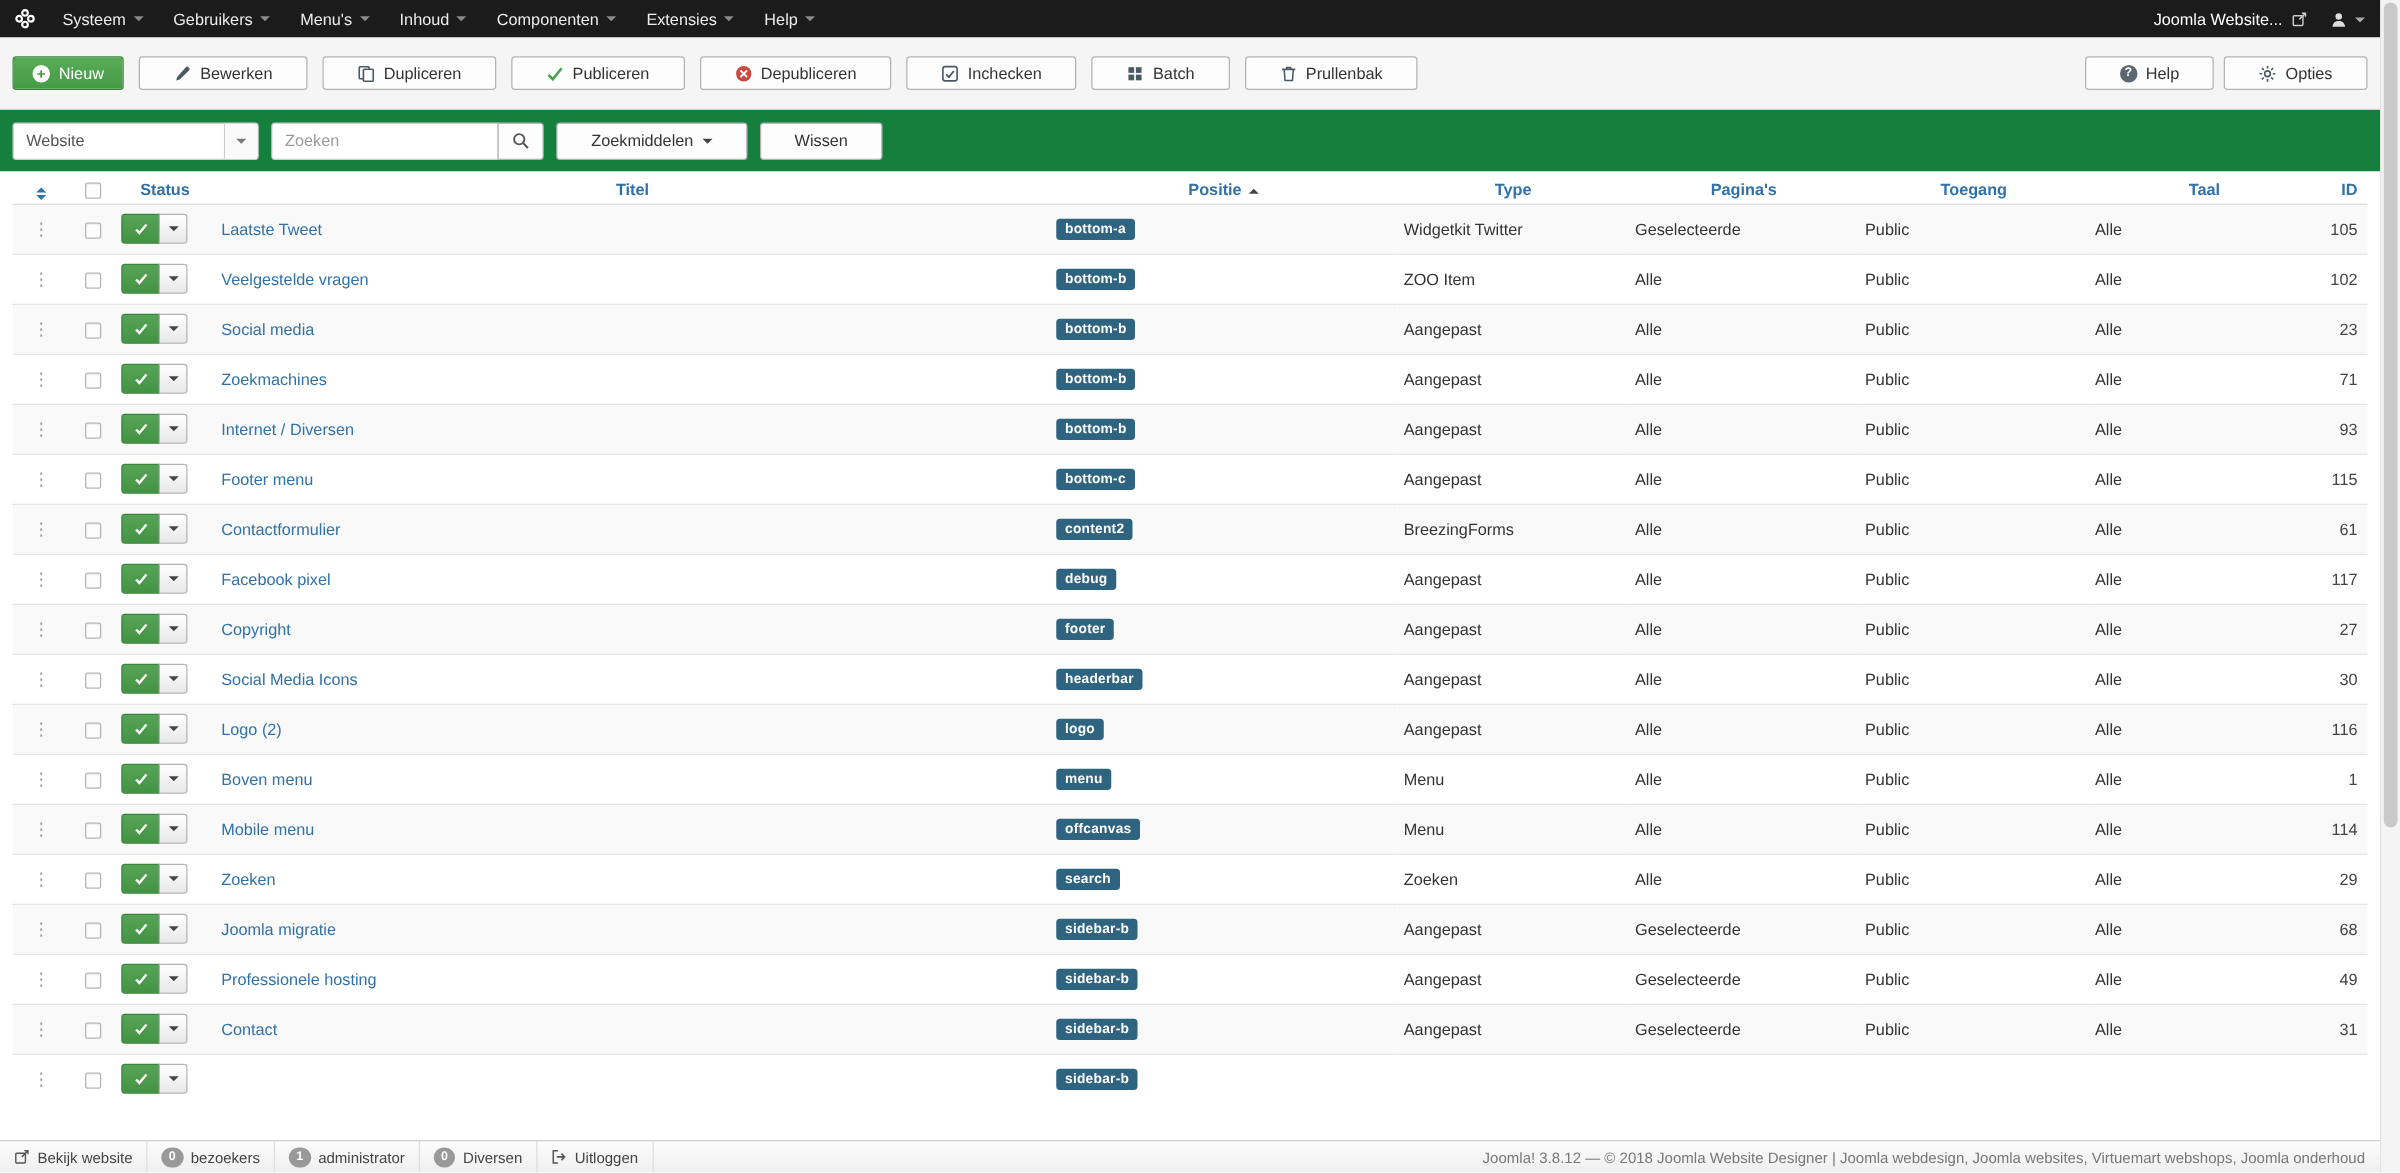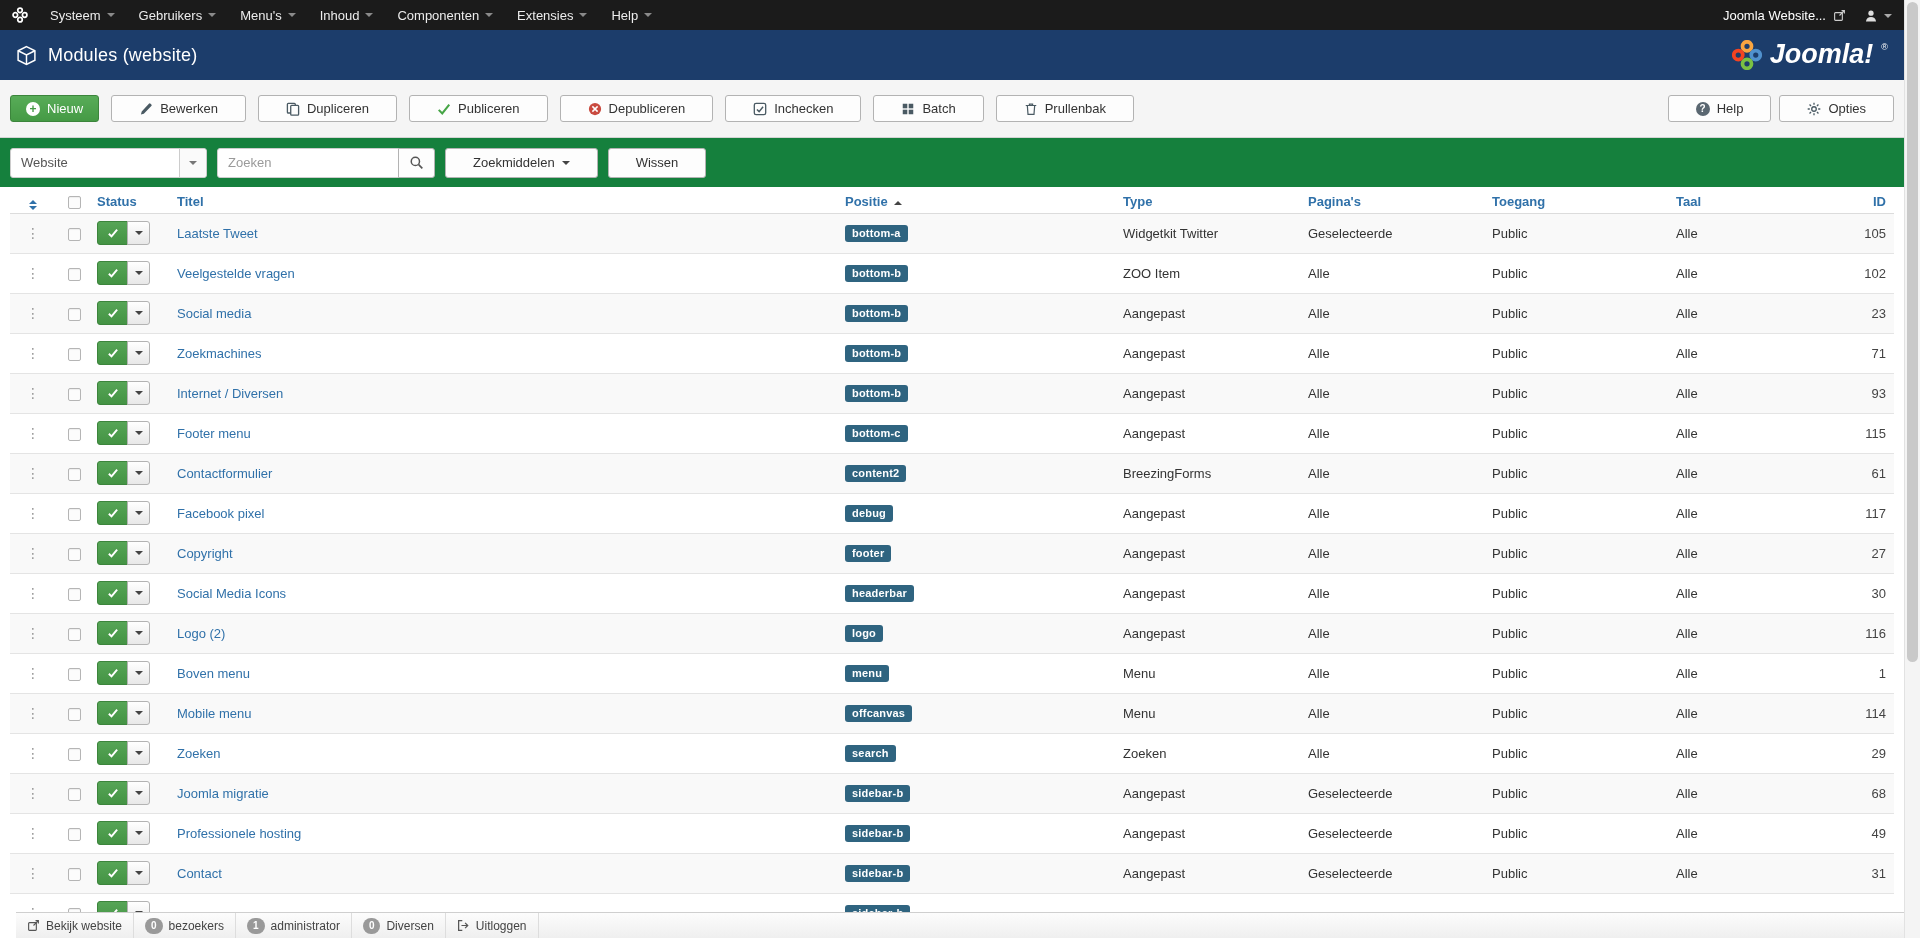--- a/index.html
+++ b/index.html
@@ -54,42 +54,42 @@
   .w-limit .select-value{width:32px}
   .search-group{display:inline-flex;height:30px}
   .search-input{width:182px;height:30px;border:1px solid #ccc;border-radius:3px 0 0 3px;padding:0 10px;font-size:13px;color:#333;outline:none;font-family:inherit;background:#fff}
   .search-input::placeholder{color:#9a9a9a}
   .search-btn{width:37px;height:30px;margin-left:-1px;border:1px solid #b3b3b3;background:#fdfdfd;border-radius:0 3px 3px 0;display:flex;align-items:center;justify-content:center;color:#555;cursor:pointer}
   .btn-sm{height:30px}
 
   
   .tablewrap{margin:4px 10px 0}
   table{width:1884px;border-collapse:collapse;table-layout:fixed}
-  th{height:22px;text-align:left;padding:0 5px;border-bottom:1px solid #dcdcdc;font-weight:bold;white-space:nowrap}
+  th{height:22px;text-align:center;padding:0 5px;border-bottom:1px solid #dcdcdc;font-weight:bold;white-space:nowrap}
   th a{color:#3071a9;text-decoration:none;font-size:13px;cursor:pointer}
   td{height:40px;padding:0 5px;vertical-align:middle;font-size:13px;color:#333;white-space:nowrap;overflow:hidden}
   tbody tr{border-top:1px solid #e4e4e4}
   tbody tr:first-child{border-top:none}
   tbody tr:nth-child(odd){background:#f9f9f9}
   .ct{text-align:center}
   .c-id{text-align:right;padding-right:8px;color:#444}
   .title-link{color:#3071a9;text-decoration:none;cursor:pointer}
   .badge{display:inline-block;background:#2f6480;color:#fff;font-size:11px;font-weight:bold;padding:3px 7px;border-radius:3px;line-height:1;letter-spacing:.2px}
   .icon-drag{font-family:"DejaVu Sans",sans-serif;color:#999;font-size:14px;cursor:move;line-height:1}
   .checkbox{display:inline-block;width:13px;height:13px;background:#fcfcfc;border:1px solid #b5b5b5;border-radius:2px;vertical-align:middle;cursor:pointer;box-shadow:inset 0 1px 1px rgba(0,0,0,.06)}
   .sort-both{display:inline-flex;flex-direction:column;gap:2px;align-items:center;cursor:pointer;padding:2px}
   .car-up{width:0;height:0;border-left:4px solid transparent;border-right:4px solid transparent;border-bottom:4px solid #3071a9}
   .car-dn{width:0;height:0;border-left:4px solid transparent;border-right:4px solid transparent;border-top:4px solid #3071a9}
   .asc{display:inline-block;margin-left:6px;border-bottom-color:#444;vertical-align:middle}
   .st-group{display:inline-flex}
   .st-pub{width:31px;height:24px;background:linear-gradient(#56a556,#449344);border:1px solid #3c853c;border-radius:3px 0 0 3px;display:inline-flex;align-items:center;justify-content:center;cursor:pointer;padding:0}
   .st-caret{width:23px;height:24px;margin-left:-1px;background:linear-gradient(#fff,#e8e8e8);border:1px solid #b3b3b3;border-radius:0 3px 3px 0;display:inline-flex;align-items:center;justify-content:center;cursor:pointer}
 
   
-  .statusbar{position:absolute;left:16px;bottom:0;width:1904px;height:26px;background:linear-gradient(#fcfcfc,#efefef);
+  .statusbar{position:absolute;left:0;bottom:0;width:1904px;height:26px;background:linear-gradient(#fcfcfc,#efefef);
     border-top:1px solid #cfcfcf;display:flex;align-items:center;z-index:50;font-size:12px}
   .sb-left{display:flex;align-items:stretch;height:100%}
   .sb-item{display:flex;align-items:center;gap:6px;padding:0 11px;border-right:1px solid #ddd;color:#444;text-decoration:none;cursor:pointer}
   .sb-item svg{color:#555}
   .count-badge{background:#999;color:#fff;border-radius:9px;padding:1px 6px;font-size:10px;font-weight:bold;line-height:1.4}
   .sb-right{margin-left:auto;padding-right:12px;color:#777;white-space:nowrap}
 
   
   .scrollbar{position:absolute;top:0;left:1904px;width:16px;height:938px;background:#f4f4f4;border-left:1px solid #e2e2e2;z-index:60}
   .scrollbar .thumb{position:absolute;top:2px;left:2px;width:11px;height:660px;background:#c9c9c9;border-radius:6px;cursor:pointer}
@@ -149,39 +149,20 @@
       <a class="user-menu">
         <svg width="14" height="14" viewBox="0 0 16 16">
           <circle cx="8" cy="4.8" r="3" fill="#ddd"></circle>
           <path d="M2.2 14.2c.5-3.6 2.7-5.2 5.8-5.2s5.3 1.6 5.8 5.2z" fill="#ddd"></path>
         </svg>
         <i class="caret"></i>
       </a>
     </div>
   </nav>
 
-  <header class="pagehead">
-    <div class="ph-left">
-      <svg width="21" height="21" viewBox="0 0 20 20">
-        <path d="M10 1.5L18 5.5v9L10 18.5 2 14.5v-9z" fill="none" stroke="#fff" stroke-width="1.4"></path>
-        <path d="M2 5.5l8 4 8-4M10 9.5v9" fill="none" stroke="#fff" stroke-width="1.4"></path>
-      </svg>
-      <h1 class="ph-title">Modules (website)</h1>
-    </div>
-    <div class="joomla-logo">
-      <svg width="30" height="30" viewBox="0 0 24 24">
-        <circle cx="12" cy="5" r="3.6" fill="none" stroke="#F9A541" stroke-width="3"></circle>
-        <circle cx="19" cy="12" r="3.6" fill="none" stroke="#5091CD" stroke-width="3"></circle>
-        <circle cx="12" cy="19" r="3.6" fill="none" stroke="#7AC143" stroke-width="3"></circle>
-        <circle cx="5" cy="12" r="3.6" fill="none" stroke="#F44321" stroke-width="3"></circle>
-      </svg>
-      <span class="logo-text">Joomla!</span>
-      <span class="logo-reg">®</span>
-    </div>
-  </header>
 
   <div class="toolbar">
     <div class="toolbar-left">
       <button class="btn btn-new">
         <span class="new-plus-wrap">
             <span>+</span>
           </span>
         <span>Nieuw</span>
       </button>
       <button class="btn">
@@ -928,19 +909,23 @@
         <span>Diversen</span>
       </a>
       <a class="sb-item">
         <svg width="13" height="13" viewBox="0 0 16 16">
           <path d="M6.5 2H2v12h4.5" fill="none" stroke="currentColor" stroke-width="1.5"></path>
           <path d="M10 4.8L13.2 8 10 11.2M5.5 8h7.5" fill="none" stroke="currentColor" stroke-width="1.5"></path>
         </svg>
         <span>Uitloggen</span>
       </a>
     </div>
+    <div class="sb-right">
+      <span>Joomla! 3.8.12</span>
+      <span>— © 2018 Joomla Website Designer | Joomla webdesign, Joomla websites, Virtuemart webshops, Joomla onderhoud</span>
+    </div>
   </footer>
 
 </div>
 
 <div class="scrollbar">
   <div class="thumb"></div>
 </div>
 
 </body></html>

